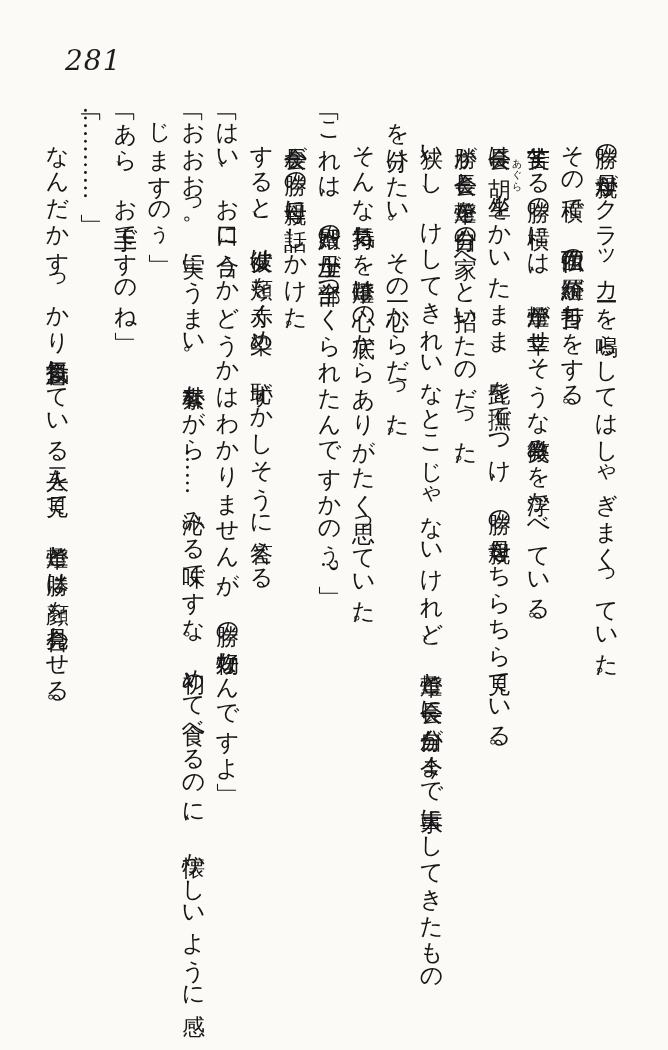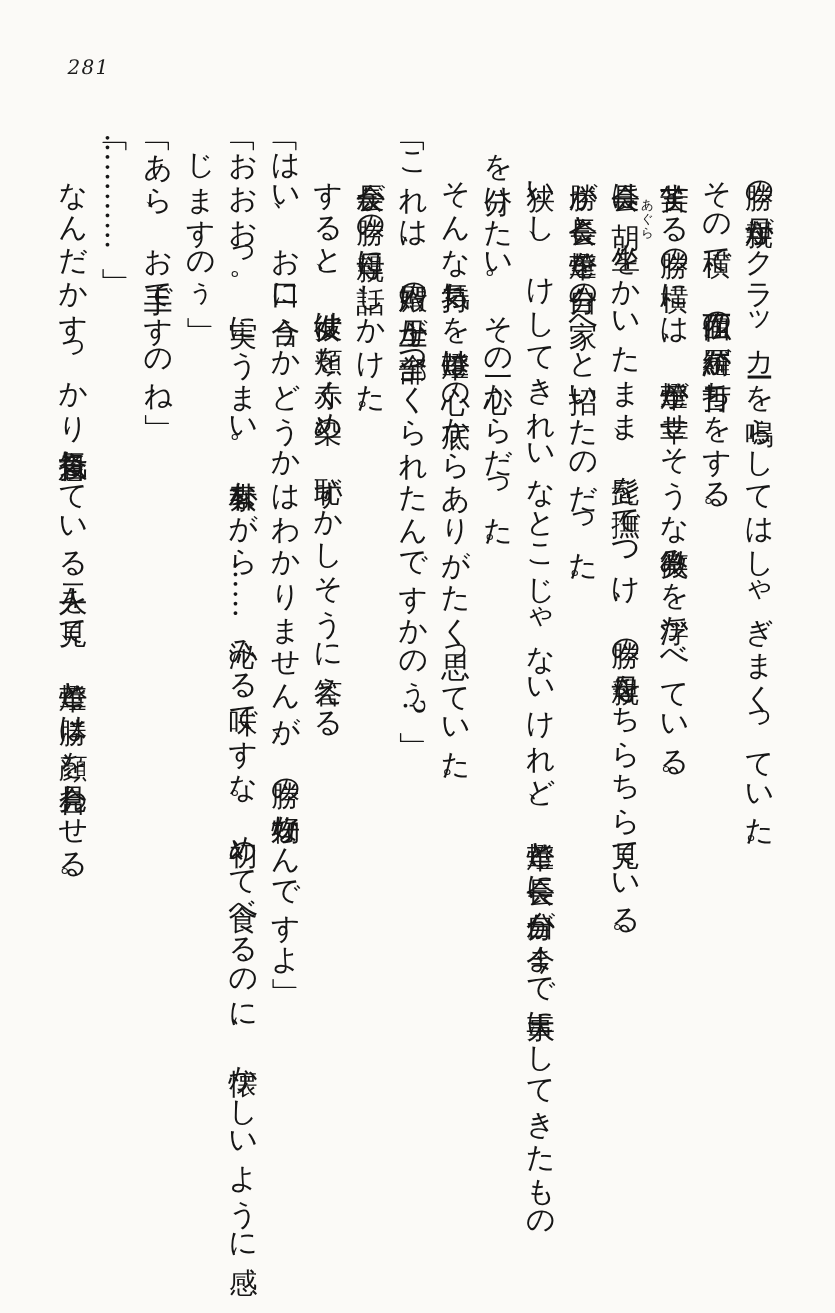--- a/index.html
+++ b/index.html
@@ -14,22 +14,22 @@
     background: #fbfaf7;
     font-family: "DejaVu Serif", "Liberation Serif", serif;
   }
   .page {
     position: absolute;
     inset: 0;
   }
   .page-number {
     position: absolute;
     top: 44px;
-    left: 54px;
-    font-size: 16px;
+    left: 65px;
+    font-size: 28px;
     font-style: italic;
     color: #1c1c1c;
     letter-spacing: 1px;
   }
   .text-block {
     position: absolute;
     top: 106px;
     right: 44px;
     height: 893px;
     width: 580px;

